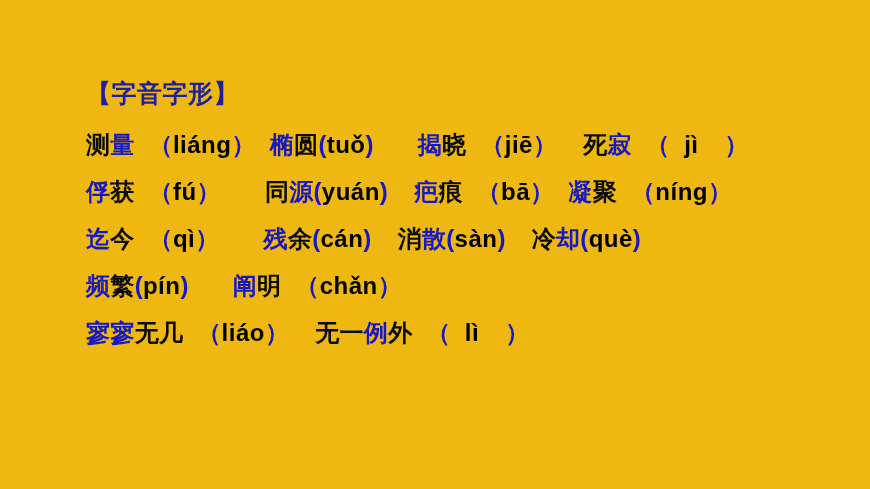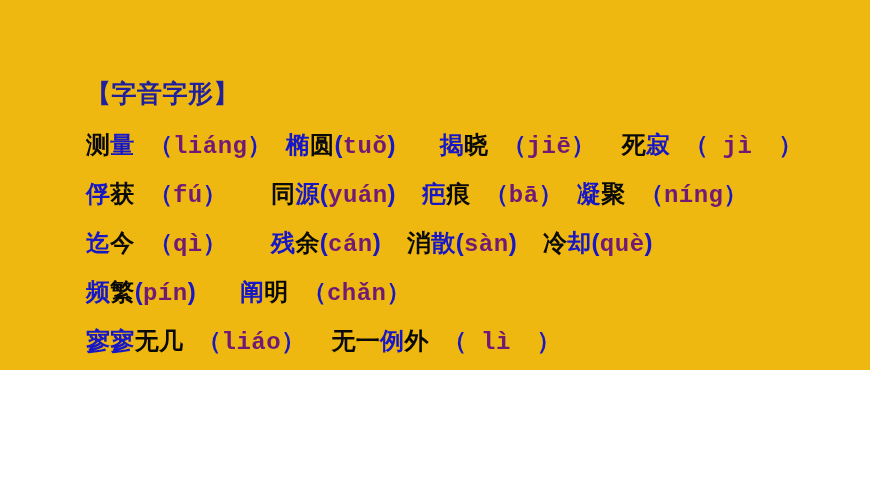--- a/index.html
+++ b/index.html
@@ -9,21 +9,21 @@
   }
   body {
     width: 870px;
     height: 489px;
     overflow: hidden;
     font-family: "Liberation Sans", "DejaVu Sans", sans-serif;
   }
   .slide {
     position: relative;
     width: 870px;
-    height: 370px;
+    height: 489px;
     background: #EFB810;
     box-sizing: border-box;
     padding-left: 46px;
   }
   .content {
     position: absolute;
     left: 86px;
     top: 78px;
     right: 18px;
   }
@@ -52,22 +52,22 @@
   .han {
     display: inline;
     margin-top: 16px;
   }
   .c-black  { color: #0A0A0A; }
   .c-blue   { color: #1717C6; }
   .paren {
     color: #1717C6;
   }
   .pinyin {
-    color: #701a75;
-    font-family: Liberation Mono, monospace;
+    color: #000000;
+    font-family: Liberation Sans, sans-serif;
     letter-spacing: 0.5px;
   }
   .gap-sm { display: inline-block; width: 14px; }
   .gap-md { display: inline-block; width: 26px; }
   .gap-lg { display: inline-block; width: 44px; }
 </style>
 </head>
 <body>
 
 <div class="slide">

